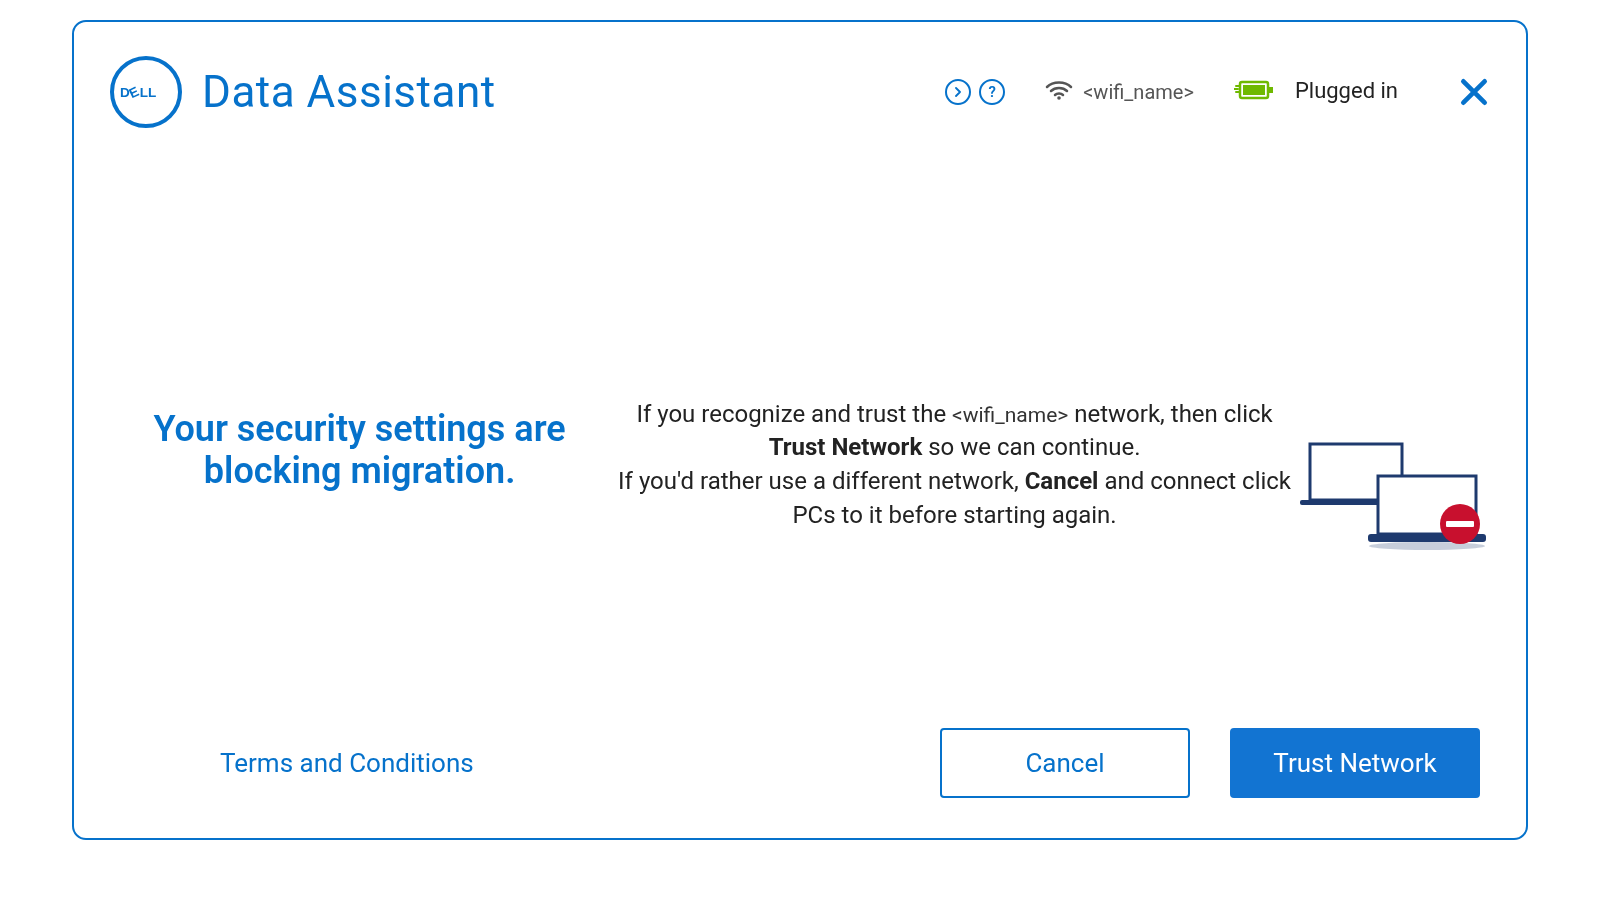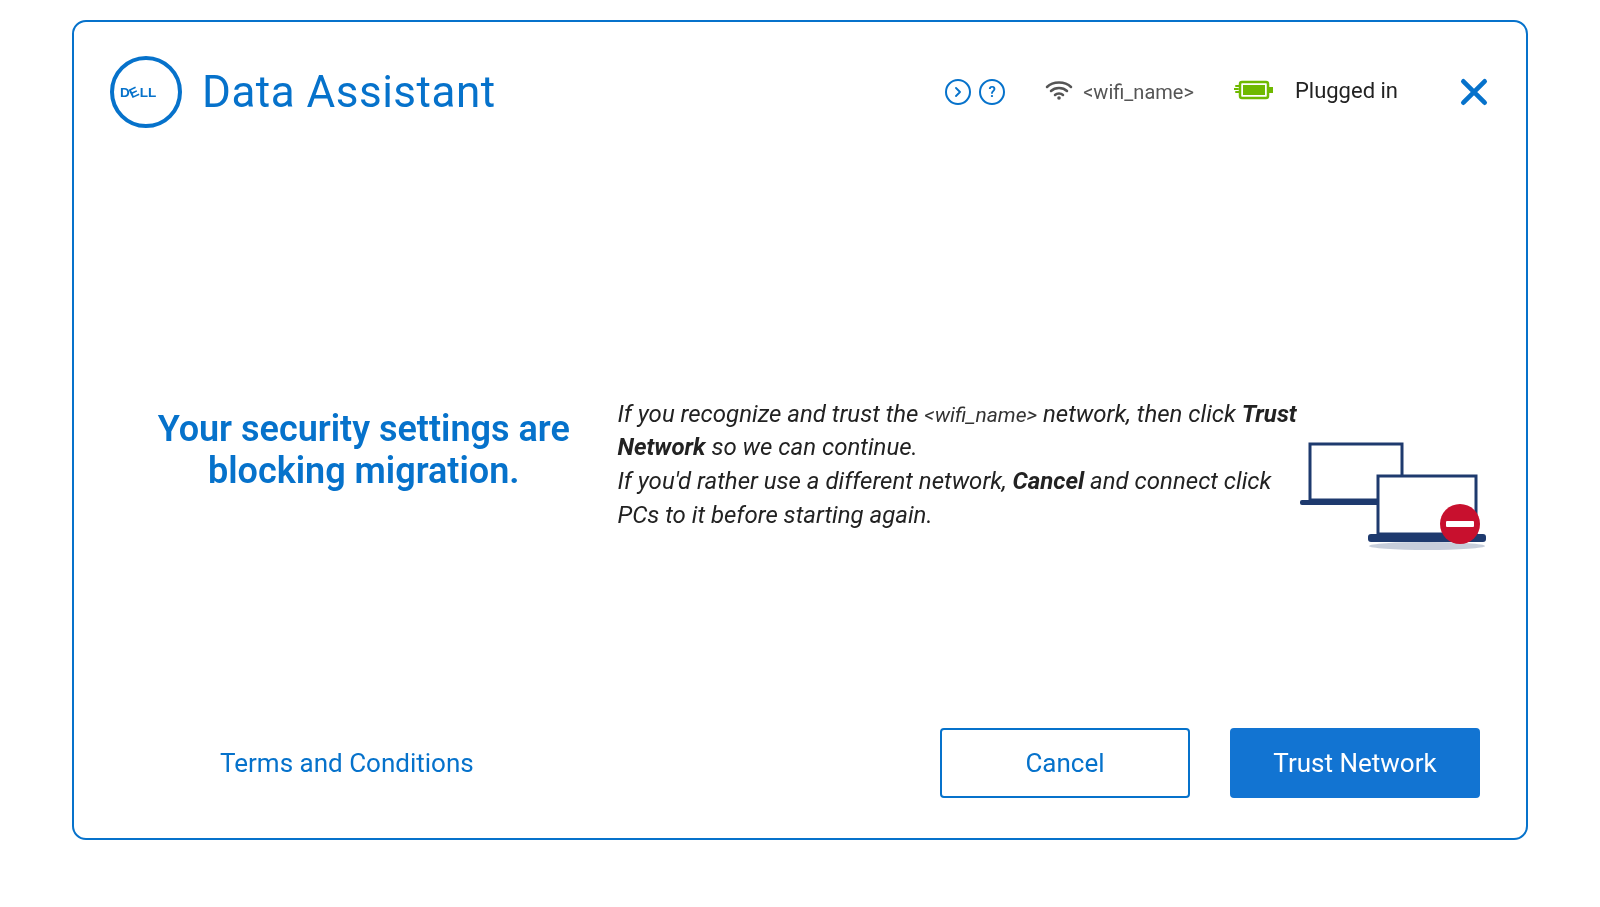--- a/index.html
+++ b/index.html
@@ -97,25 +97,24 @@
   .main-title {
     font-size:36px;
     font-weight:600;
     color:var(--blue);
     text-align:center;
     margin-bottom:30px;
   }
   .desc {
     font-size:24px;
     color:#222;
-    text-align:left;
+    text-align:center;
     line-height:1.4;
     max-width:1120px;
     font-weight:400;
-    font-style:italic;
   }
   .desc .token { font-weight:400; color:#333; font-size:21px;}
   .desc strong { font-weight:700; }
   .illustration {
     margin-top:70px;
     width:190px;
     height:120px;
   }
 
   .footer {

